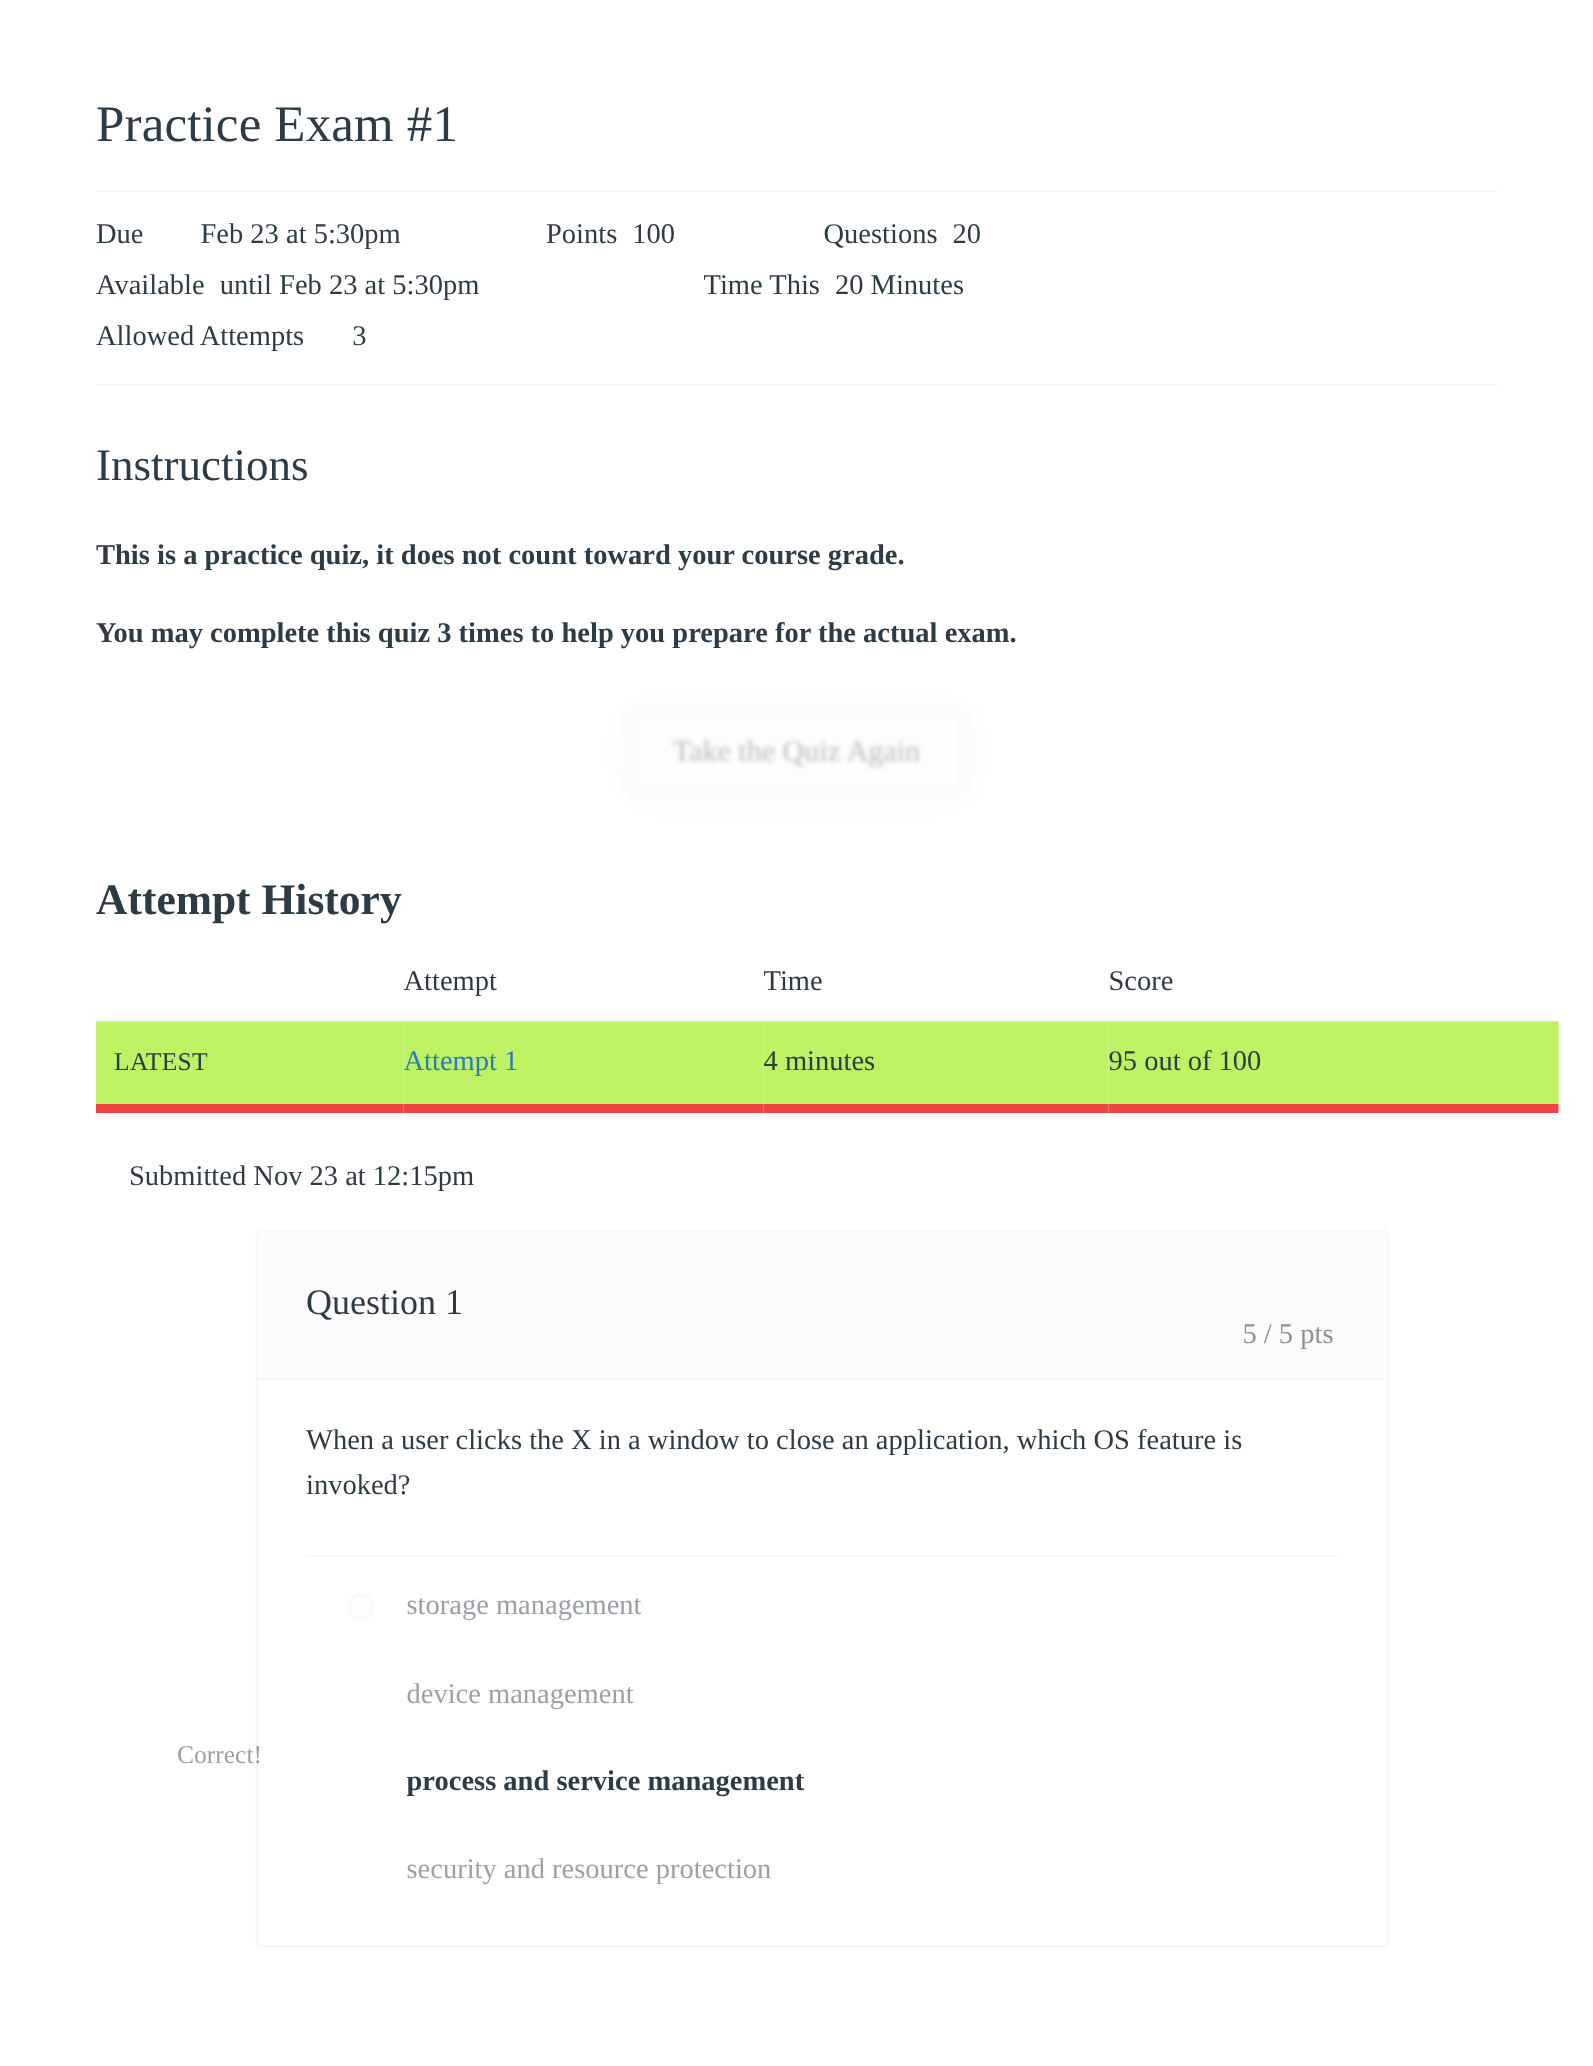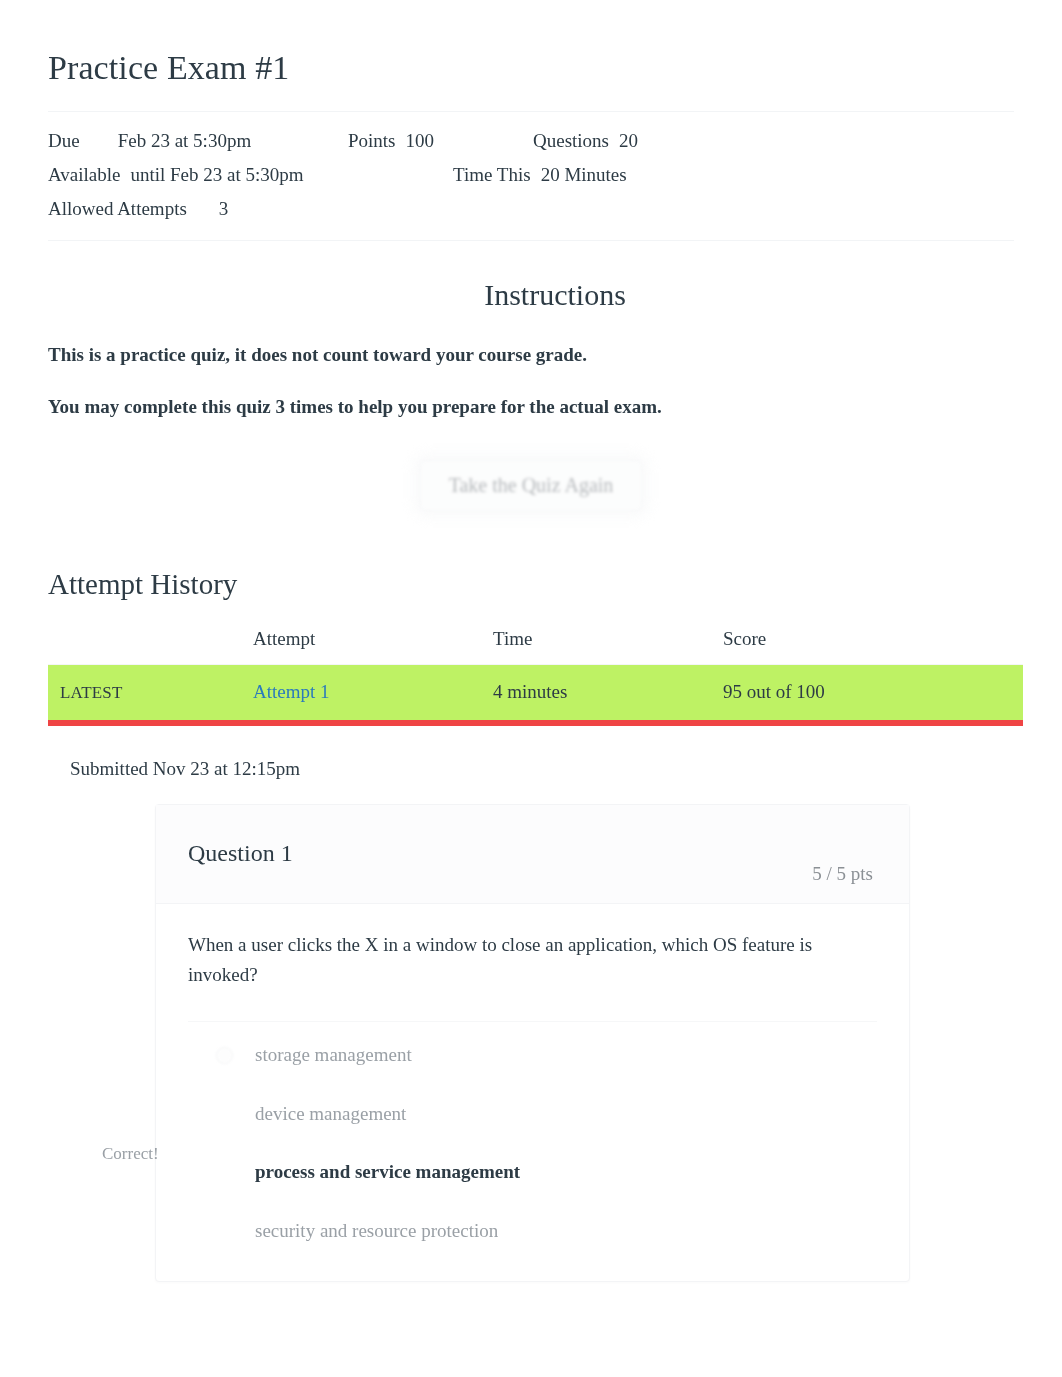--- a/index.html
+++ b/index.html
@@ -14,21 +14,21 @@
     height: 1377px;
     font-family: "Liberation Serif", "DejaVu Serif", serif;
     color: #2d3b45;
     position: relative;
     overflow: hidden;
   }
 
   .page {
     position: relative;
     width: 1062px;
-    padding: 0;
+    padding: 16px;
   }
 
   
   .quiz-title {
     font-size: 34px;
     font-weight: 400;
     color: #2d3b45;
     margin: 0;
     padding: 48px 0 0 48px;
     line-height: 1.2;
@@ -68,21 +68,20 @@
   .c1b { width: 405px; }
 
   
   .section-title {
     font-size: 30px;
     font-weight: 400;
     color: #2d3b45;
     margin: 0;
     padding: 36px 0 0 48px;
     line-height: 1.2;
-    text-align: center;
   }
   .instructions-body {
     padding: 0 48px;
     margin-top: 28px;
     font-weight: bold;
   }
   .instructions-body p {
     font-size: 19px;
     line-height: 1.5;
     margin: 0 0 24px 0;
@@ -105,21 +104,21 @@
     padding: 13px 28px;
     cursor: pointer;
     filter: blur(1.4px);
     opacity: 0.62;
     box-shadow: 0 0 14px 6px rgba(245,247,248,0.95);
   }
 
   
   .attempt-history-title {
     font-size: 29px;
-    font-weight: 400;
+    font-weight: 700;
     color: #2d3b45;
     margin: 0;
     padding: 56px 0 0 48px;
     line-height: 1.2;
   }
   table.attempt-table {
     width: 975px;
     margin: 26px 0 0 48px;
     border-collapse: collapse;
     font-size: 19px;

